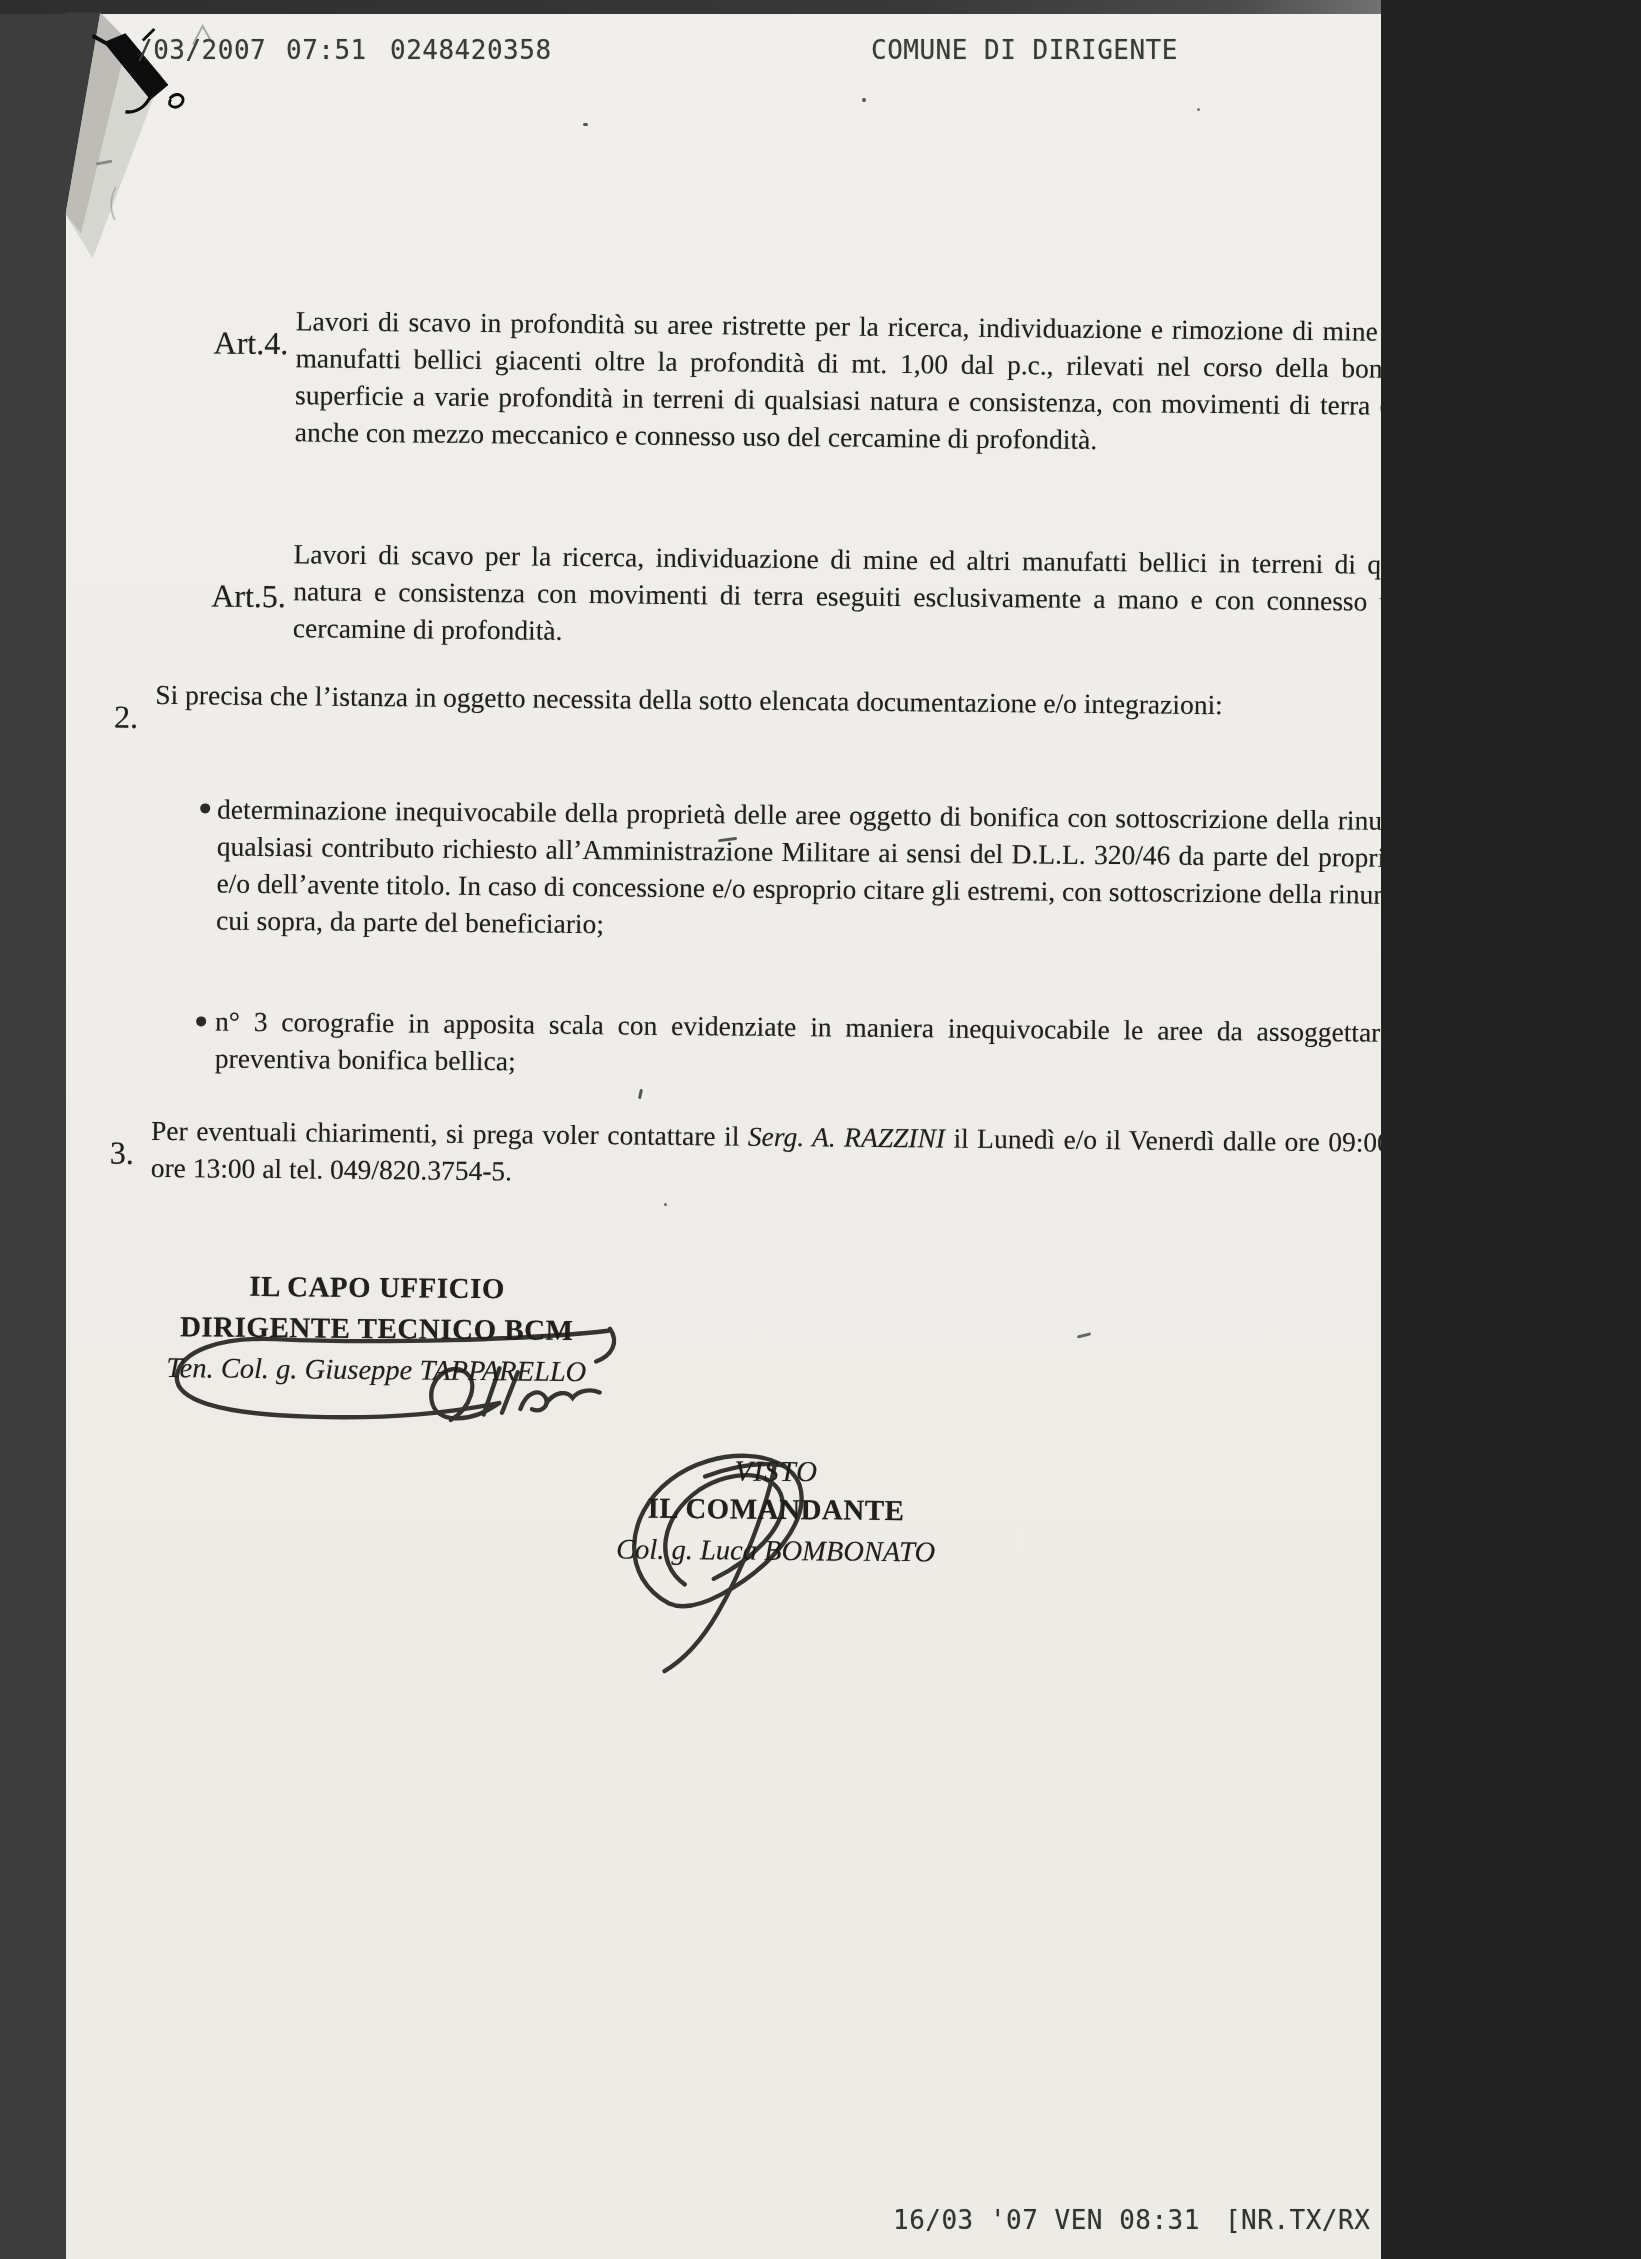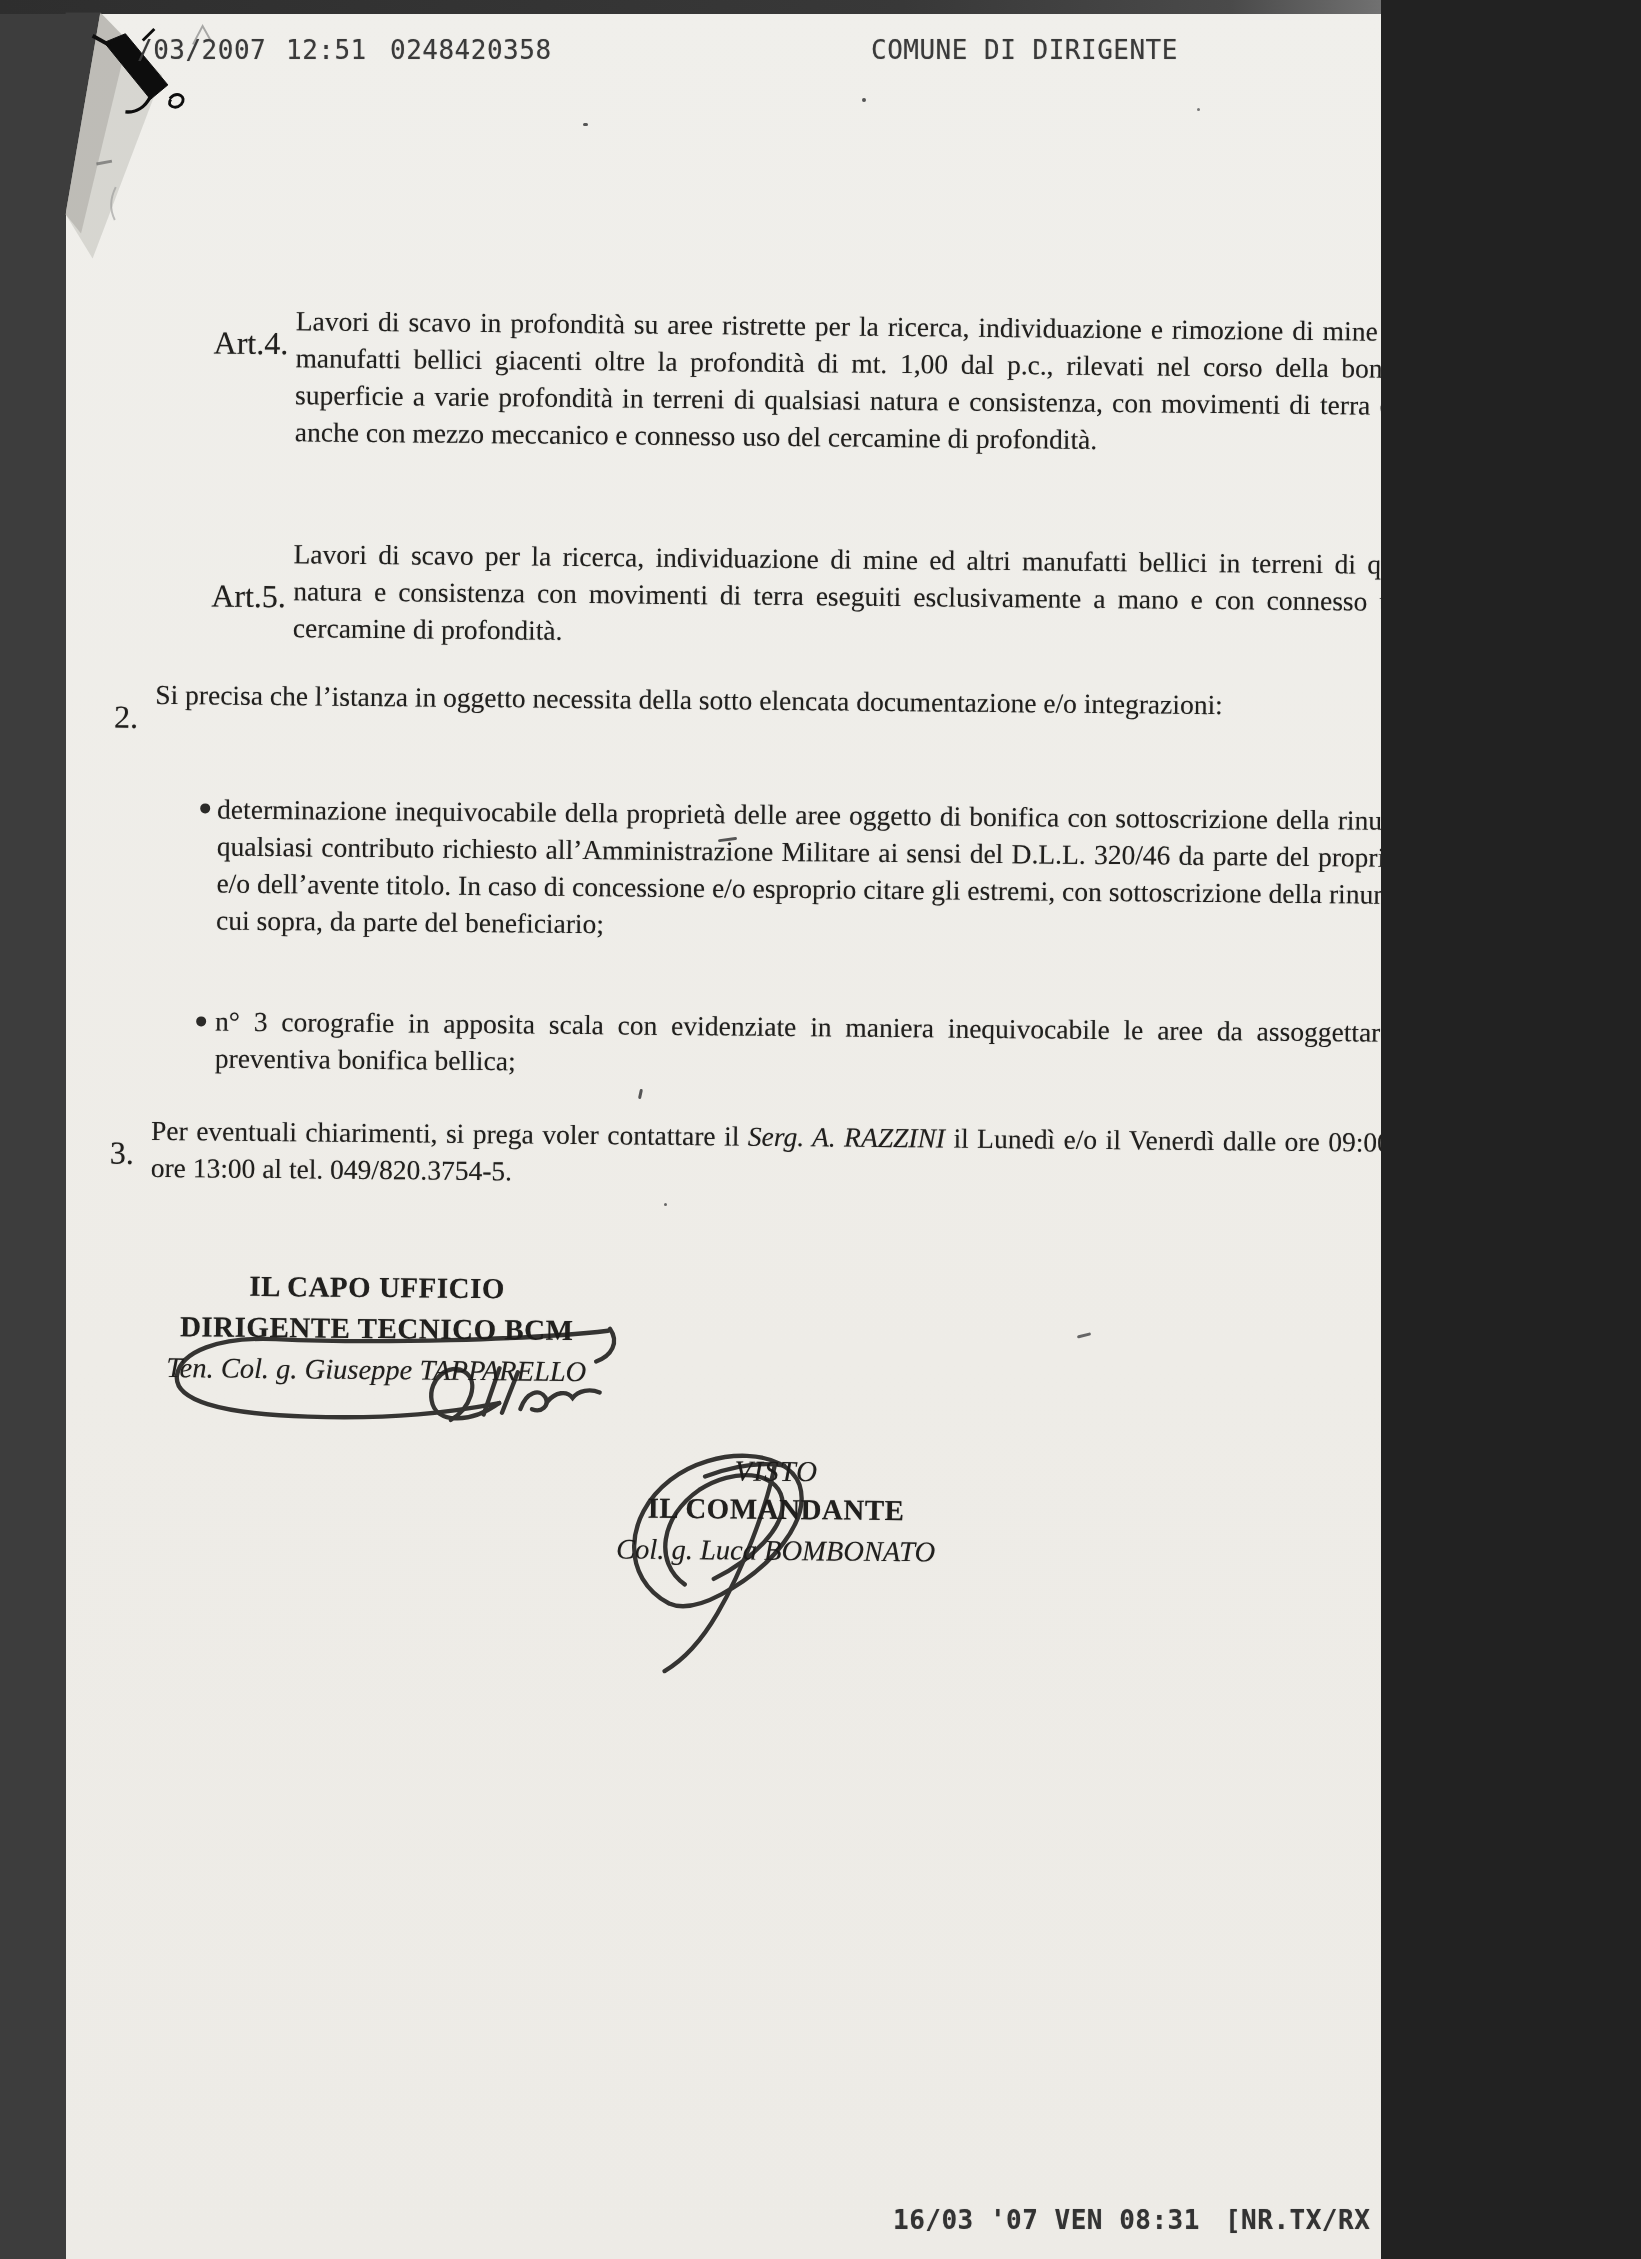--- a/index.html
+++ b/index.html
@@ -12,21 +12,21 @@
   .scanner-left{position:absolute;left:0;top:0;width:66px;height:2259px;background:#3d3d3d;}
   .top-bar{position:absolute;left:0;top:0;width:1641px;height:13.5px;
     background:linear-gradient(to right,#2e2e2e 0%,#383838 55%,#4a4a4a 75%,#8a8a8a 90%,#c7c6c3 100%);}
   .right-smudge{position:absolute;left:1572px;top:11.6px;width:70px;height:415px;
     background:radial-gradient(ellipse at 95% 0%,rgba(105,105,105,.62),rgba(120,120,120,.25) 45%,rgba(120,120,120,0) 72%);}
   
   .fax-line{position:absolute;font-family:"DejaVu Sans Mono", monospace;font-size:26px;
     color:#3a3a3a;white-space:pre;letter-spacing:0.5px;text-shadow:0 0 1px rgba(60,60,60,.45);}
   .fax-footer-row{position:absolute;left:893px;top:2203px;display:flex;align-items:center;gap:25px;
     font-family:"DejaVu Sans Mono", monospace;font-size:26px;color:#333;letter-spacing:0.5px;
-    text-shadow:0 0 1px rgba(60,60,60,.45);white-space:pre;font-weight:bold;}
+    text-shadow:0 0 1px rgba(60,60,60,.45);white-space:pre;}
   .page-glyph{display:inline-block;margin-right:1.9px;}
   
   .doc-body{position:absolute;left:0;top:0;width:1641px;height:2259px;
     transform:rotate(0.55deg);transform-origin:164px 309px;}
   .txt{font-size:27.5px;line-height:37px;text-align:justify;
     text-shadow:0 0 1px rgba(35,32,30,.4);}
   .label{position:absolute;font-size:32px;line-height:37px;text-shadow:0 0 1px rgba(35,32,30,.4);margin-top:23px;}
   .bullet-dot{position:absolute;width:9.7px;height:9.7px;border-radius:50%;background:#2b2a28;}
   .sig-block{position:absolute;text-align:center;text-shadow:0 0 1px rgba(35,32,30,.4);}
   .sig-title{font-weight:bold;font-size:29px;line-height:41px;letter-spacing:0.5px;}
@@ -54,21 +54,21 @@
       <path d="M148 42 L160 30" stroke-width="3" fill="none"></path>
       <path d="M156 100 C150 112, 140 117, 130 116" stroke-width="3.5" fill="none"></path>
       <path d="M176 102 C184 94, 194 100, 188 108 C182 114, 172 110, 177 103" stroke-width="3" fill="none"></path>
     </g>
     <path d="M200 46 L210 27 L219 43" stroke="#777" stroke-width="2" fill="none" opacity="0.6"></path>
     <path d="M100 170 L116 167" stroke="#555" stroke-width="3" fill="none" opacity="0.6"></path>
     <path d="M120 194 C114 206, 114 218, 119 228" stroke="#888" stroke-width="2" fill="none" opacity="0.5"></path>
   </svg>
 
   <span class="fax-line" style="left:137px;top:35px">/03/2007</span>
-  <span class="fax-line" style="left:286px;top:35px">12:51</span>
+  <span class="fax-line" style="left:286px;top:35px">07:51</span>
   <span class="fax-line" style="left:390px;top:35px">0248420358</span>
   <span class="fax-line" style="left:871px;top:35px">COMUNE DI DIRIGENTE</span>
   <span class="fax-line" style="left:1393px;top:35px">PAG</span>
   <span class="fax-line" style="left:1485px;top:35px">06</span>
 
   <div class="doc-body">
 
     <span class="label" style="left:214px;top:301px">Art.4.</span>
     <div class="txt" style="position:absolute;left:296px;top:301px;width:1170px">Lavori di scavo in profondità su aree ristrette per la ricerca, individuazione e rimozione di mine ed altri manufatti bellici giacenti oltre la profondità di mt. 1,00 dal p.c., rilevati nel corso della bonifica di superficie a varie profondità in terreni di qualsiasi natura e consistenza, con movimenti di terra eseguiti anche con mezzo meccanico e connesso uso del cercamine di profondità.</div>
 

